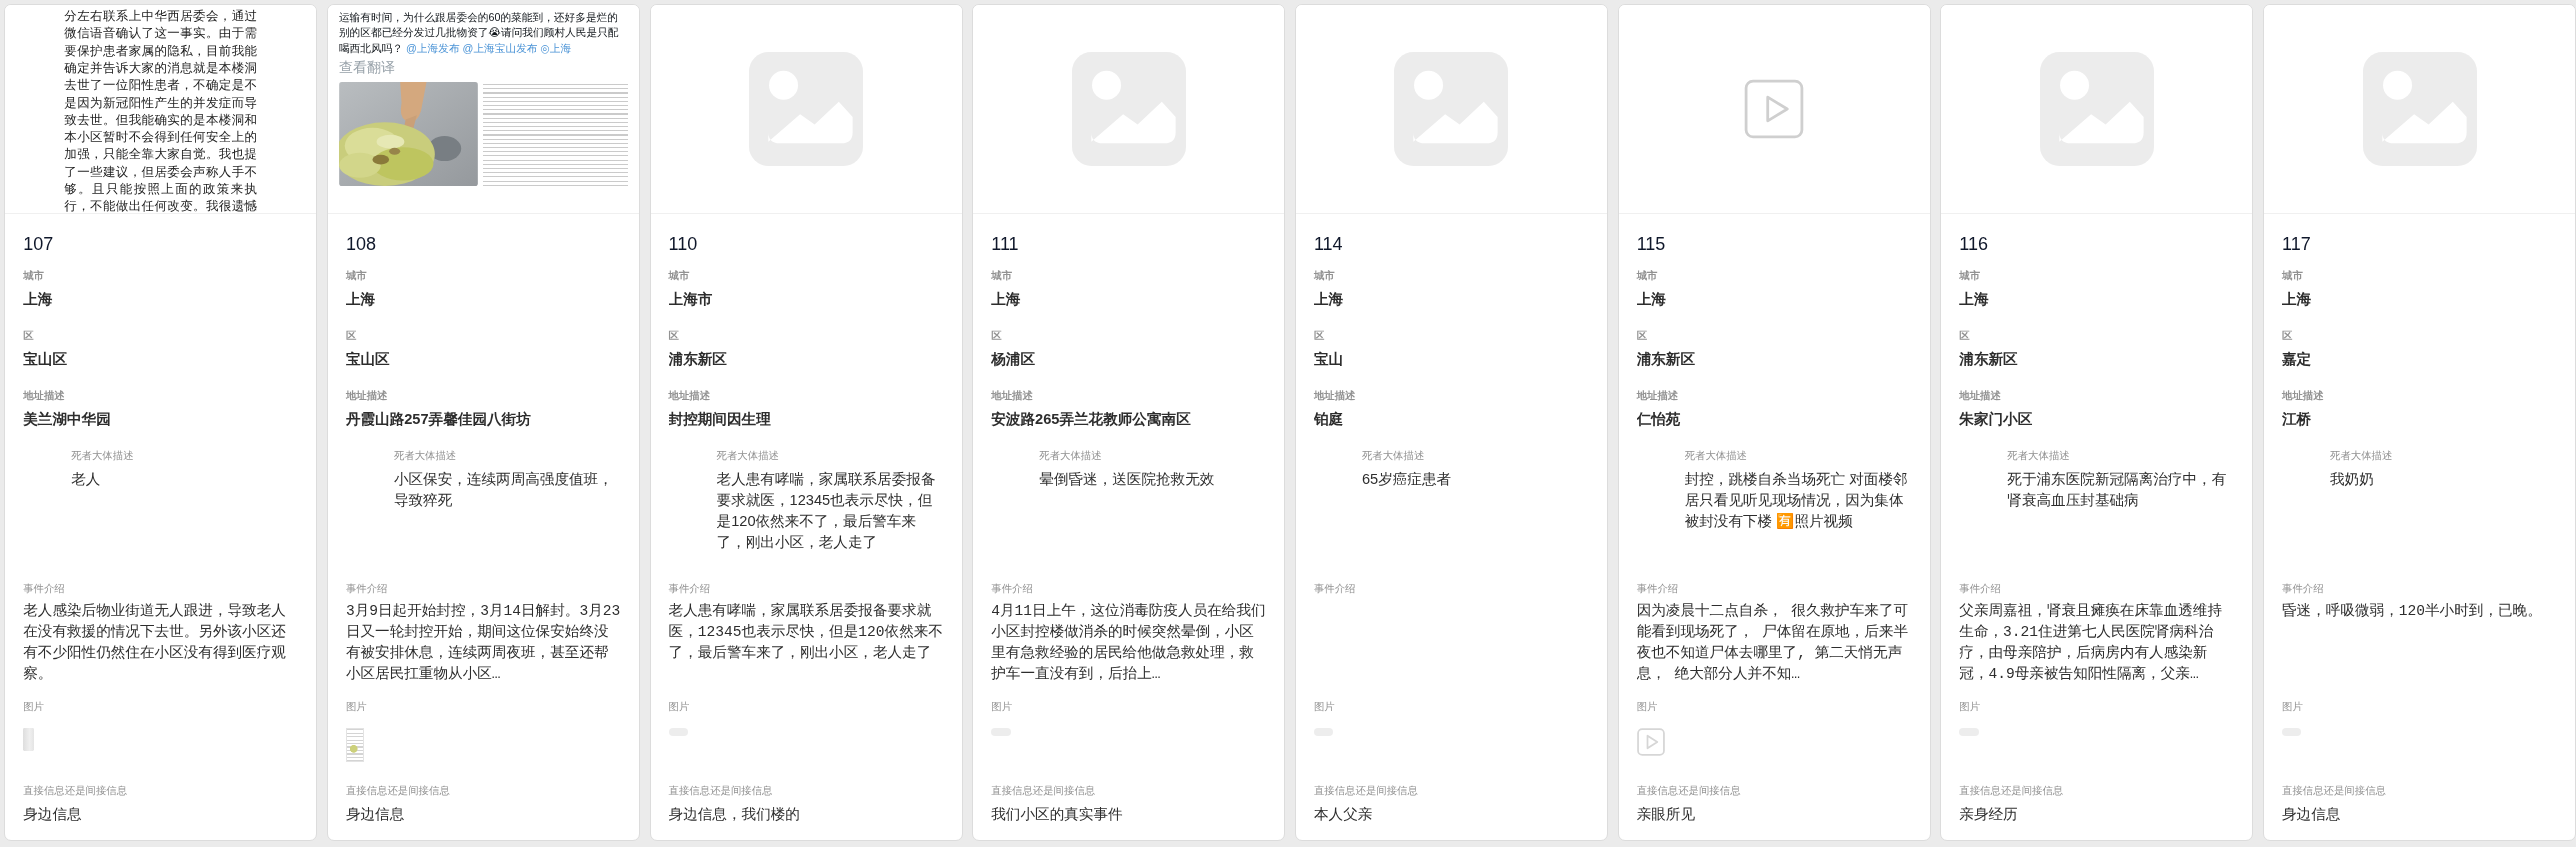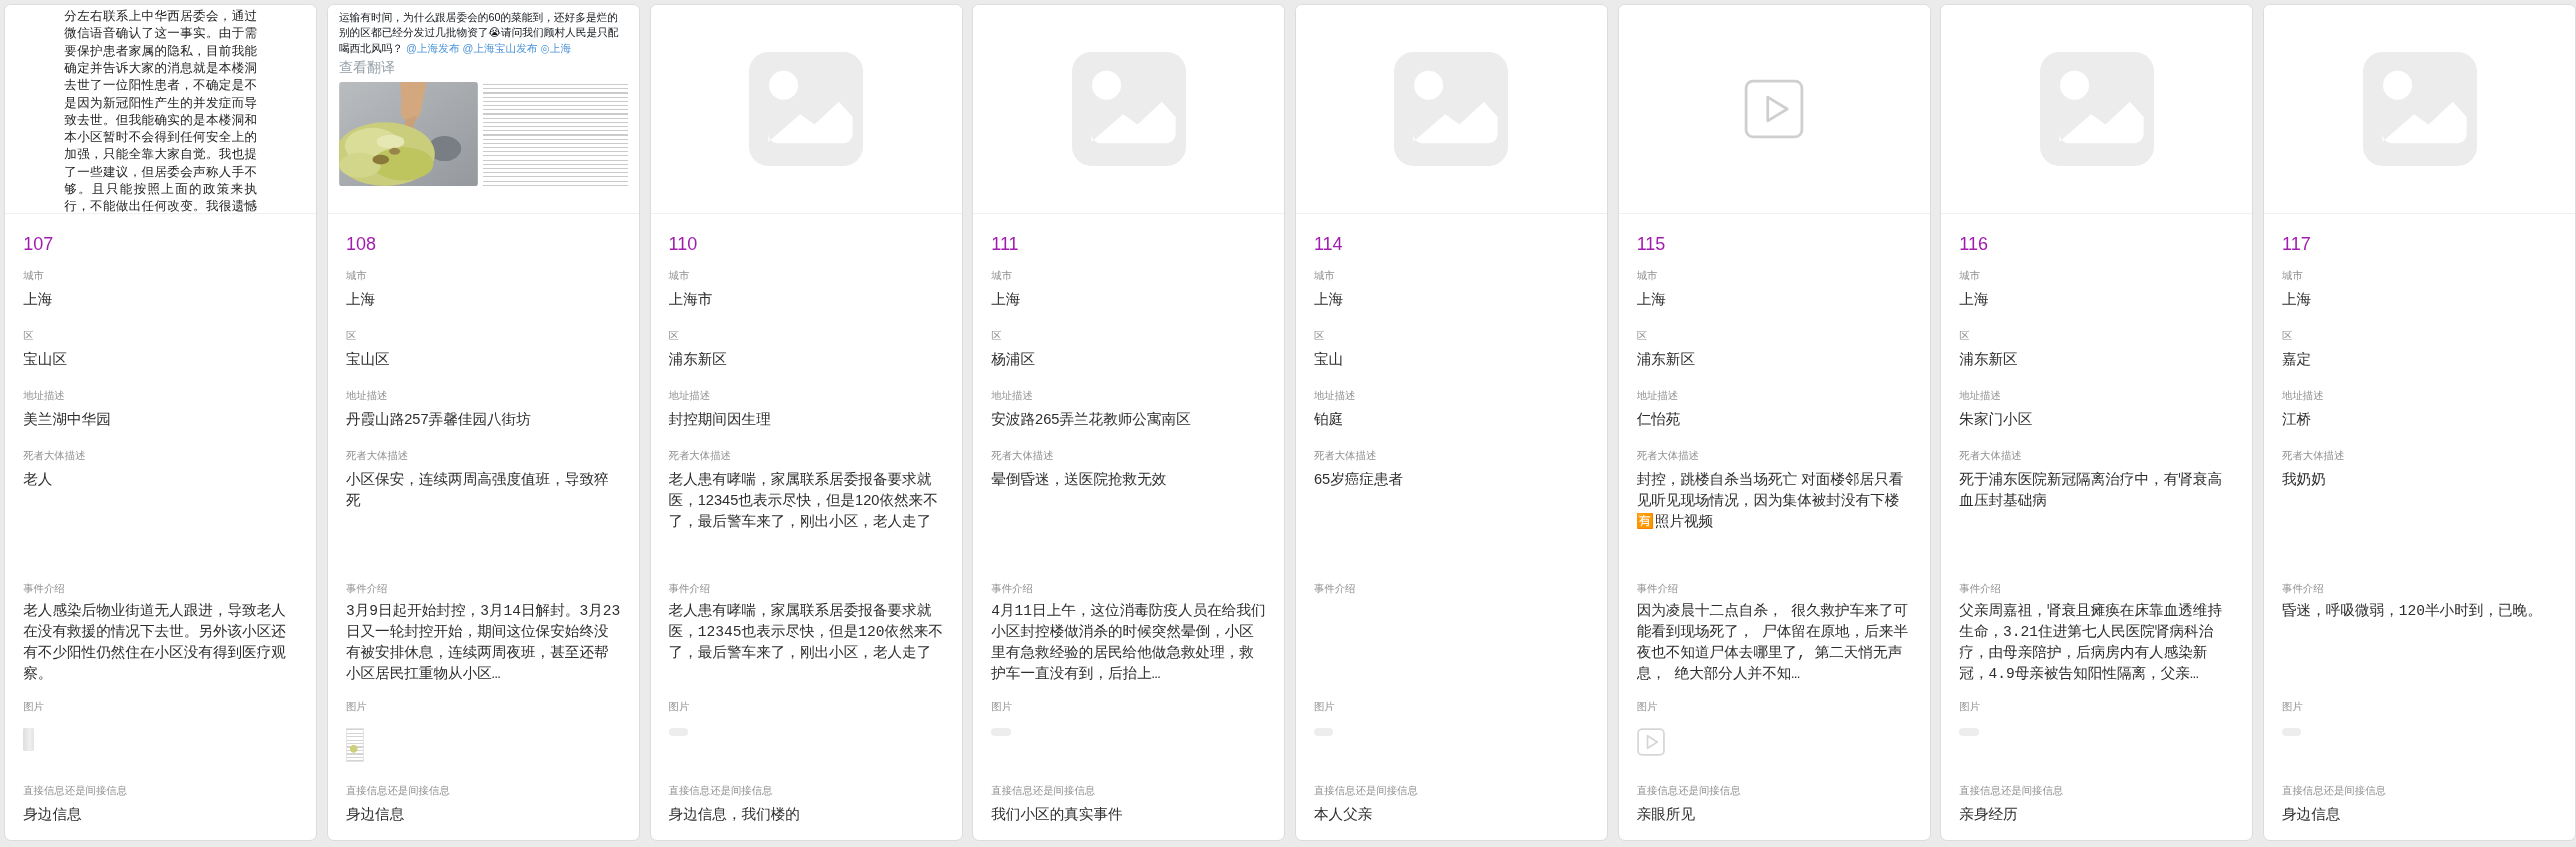--- a/index.html
+++ b/index.html
@@ -2,27 +2,27 @@
 <html style="font-size:11px"><head>
 <meta charset="utf-8">
 <style>
   html,body{margin:0;padding:0;background:#ebebeb;font-family:"Liberation Sans","DejaVu Sans",sans-serif;}
   .board{width:2576px;height:847px;overflow:hidden;display:flex;gap:9.7px;padding:3.5px 0 0 4.2px;box-sizing:border-box;}
   .card{flex:0 0 313px;width:313px;height:837px;background:#fff;border:0.7px solid #dcdcdc;border-radius:7px;
         box-sizing:border-box;display:flex;flex-direction:column;overflow:hidden;}
   .media{flex:0 0 208px;height:208px;border-bottom:0.7px solid #f0f0f0;display:flex;align-items:center;justify-content:center;
          overflow:hidden;background:#fff;position:relative;}
   .body{flex:1;display:flex;flex-direction:column;padding:0 18px;box-sizing:border-box;min-height:0;}
-  .num{margin-top:18px;font-size:18px;font-weight:500;color:#a21caf;line-height:25px;}
+  .num{margin-top:18px;font-size:18px;font-weight:500;color:#0f172a;line-height:25px;}
   .field{box-sizing:border-box;}
   .lbl{font-size:10.4px;color:#929292;line-height:14px;}
   .val{font-size:14.6px;color:#2d2d2d;line-height:21px;margin-top:5.5px;overflow:hidden;}
-  .f-short{height:60px;padding-top:12.5px;}
+  .f-short{height:60px;padding-top:12.5px;font-weight:bold;}
   .f-short .val{white-space:nowrap;}
-  .f-victim{height:137px;padding-top:12.5px;}
+  .f-victim{height:137px;padding-top:12.5px;margin-left:48px;}
   .f-victim .val{display:-webkit-box;-webkit-line-clamp:4;-webkit-box-orient:vertical;}
   .f-event{height:118px;padding-top:8.3px;}
   .f-event .val{display:-webkit-box;font-family:Liberation Mono, monospace;-webkit-line-clamp:4;-webkit-box-orient:vertical;}
   .f-image{height:82px;padding-top:8.3px;}
   .thumb-row{margin-top:14px;display:flex;align-items:flex-start;}
   .f-direct{margin-top:auto;padding-bottom:15px;}
   
   .shot-text{width:62%;height:205px;margin-top:4.2px;font-size:12.5px;line-height:17.3px;color:#1c1c1c;
              overflow:hidden;text-align:justify;}
   

